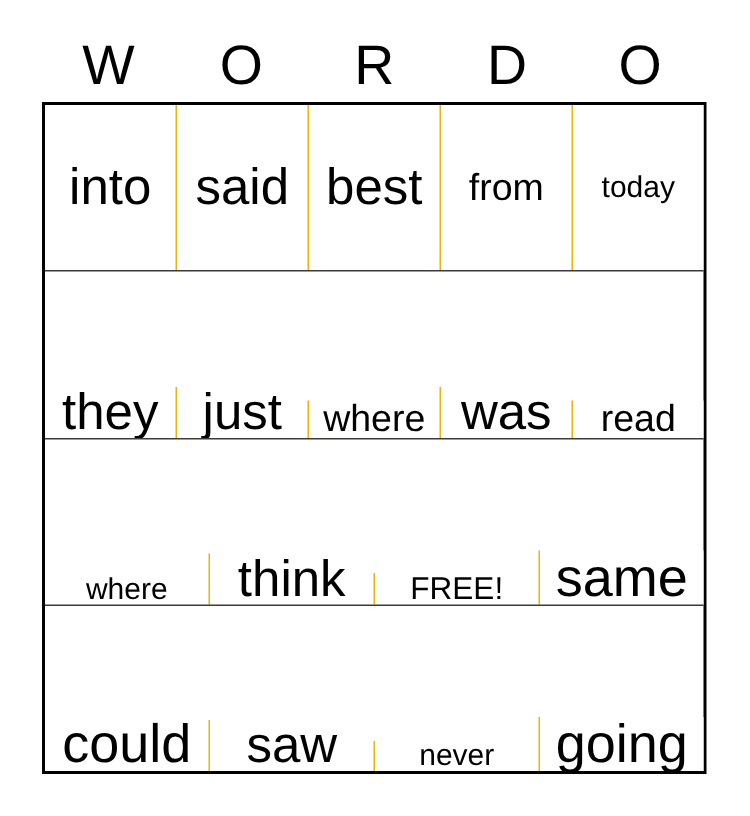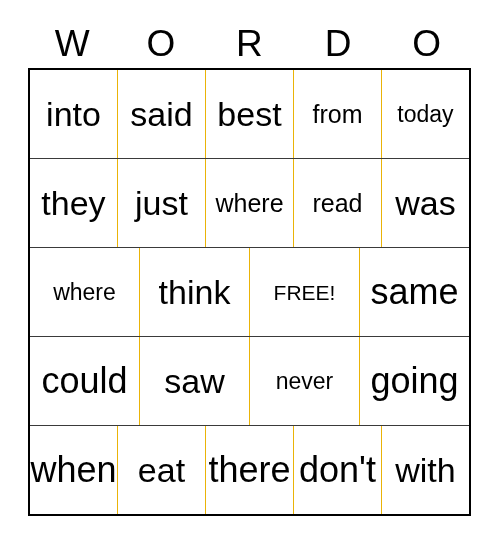--- a/index.html
+++ b/index.html
@@ -57,20 +57,21 @@
     flex-direction: column;
     background: #ffffff;
   }
   .grid-row {
     flex: 1 1 0;
     display: flex;
     min-height: 0;
   }
   .grid-row + .grid-row {
     border-top: 1px solid #3a3a3a;
+    align-items: flex-end;
   }
   .grid-cell {
     flex: 1 1 0;
     min-width: 0;
     display: flex;
     align-items: center;
     justify-content: center;
     text-align: center;
     overflow: hidden;
     box-sizing: border-box;
@@ -83,21 +84,21 @@
     display: block;
     line-height: 1;
     font-weight: 400;
     white-space: nowrap;
     color: #000000;
   }
   
   .size-xl  { font-size: 34px; }
   .size-lg  { font-size: 25px; }
   .size-md  { font-size: 36px; }
-  .size-sm  { font-size: 23px; }
+  .size-sm  { font-size: 20px; }
   .size-xs  { font-size: 21px; }
 </style>
 </head>
 <body>
 
 <div id="bingo-card">
 
   <div id="header-row">
     <div class="header-letter">W</div>
     <div class="header-letter">O</div>
@@ -130,24 +131,24 @@
       <div class="grid-cell">
           <span class="cell-text size-xl">they</span>
         </div>
       <div class="grid-cell">
           <span class="cell-text size-xl">just</span>
         </div>
       <div class="grid-cell">
           <span class="cell-text size-lg">where</span>
         </div>
       <div class="grid-cell">
-          <span class="cell-text size-lg">read</span>
+          <span class="cell-text size-xl">was</span>
         </div>
       <div class="grid-cell">
-          <span class="cell-text size-xl">was</span>
+          <span class="cell-text size-lg">read</span>
         </div>
     </div>
 
     <div class="grid-row">
       <div class="grid-cell">
           <span class="cell-text size-sm">where</span>
         </div>
       <div class="grid-cell">
           <span class="cell-text size-xl">think</span>
         </div>
@@ -167,32 +168,15 @@
           <span class="cell-text size-xl">saw</span>
         </div>
       <div class="grid-cell">
           <span class="cell-text size-sm">never</span>
         </div>
       <div class="grid-cell">
           <span class="cell-text size-md">going</span>
         </div>
     </div>
 
-    <div class="grid-row">
-      <div class="grid-cell">
-          <span class="cell-text size-md">when</span>
-        </div>
-      <div class="grid-cell">
-          <span class="cell-text size-xl">eat</span>
-        </div>
-      <div class="grid-cell">
-          <span class="cell-text size-md">there</span>
-        </div>
-      <div class="grid-cell">
-          <span class="cell-text size-md">don't</span>
-        </div>
-      <div class="grid-cell">
-          <span class="cell-text size-xl">with</span>
-        </div>
-    </div>
 
   </div>
 </div>
 
 </body></html>

